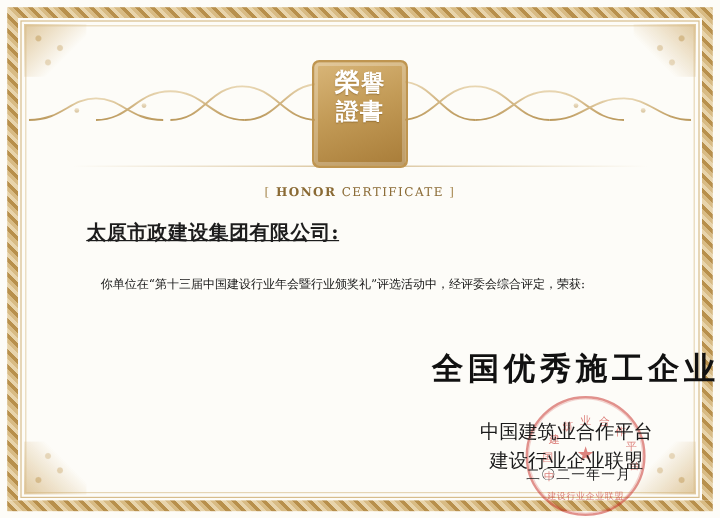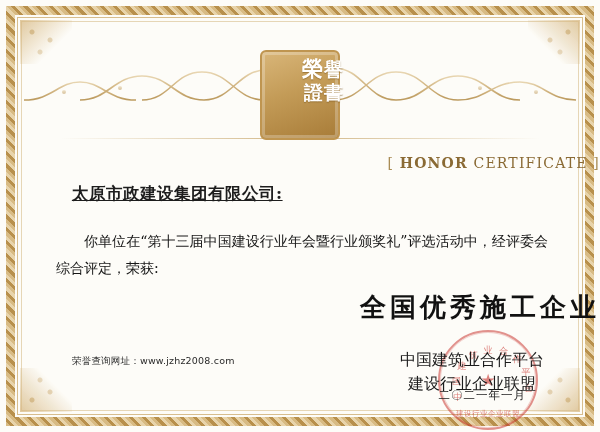--- a/index.html
+++ b/index.html
@@ -106,33 +106,32 @@
   .emblem .glyphs {
     position: absolute;
     left: 0; right: 0; top: 14px;
     color: #fff;
     font-family: "DejaVu Serif", serif;
     font-weight: bold;
     line-height: 1.08;
     font-size: 21px;
     letter-spacing: 1px;
     text-shadow: 0 1px 1px rgba(120,85,30,.55);
-    text-align: right;
   }
   .emblem .glyphs .g2 { font-size: 19px; }
   .emblem .glyphs .g3 { font-size: 19px; }
 
   
   .honor-line {
     position: absolute;
     left: 0; right: 0;
     top: 155px;
-    text-align: right;
-    font-family: "DejaVu Serif", serif;
-    font-size: 14px;
+    text-align: center;
+    font-family: "DejaVu Serif", serif;
+    font-size: 10px;
     letter-spacing: 1.2px;
     color: #8a6a34;
   }
   .honor-line .brk { color: #a98c55; }
   .honor-line .word1 { font-weight: bold; }
   .honor-line .word2 { font-variant: small-caps; }
 
   
   .recipient {
     position: absolute;
@@ -144,21 +143,21 @@
     color: #1d1d1d;
     letter-spacing: .5px;
     text-decoration: underline;
   }
   .paragraph {
     position: absolute;
     left: 56px;
     right: 52px;
     top: 228px;
     font-family: "DejaVu Serif", serif;
-    font-size: 14px;
+    font-size: 10px;
     color: #161616;
     line-height: 1.95;
     text-indent: 28px;
     text-align: justify;
   }
   .award-title {
     position: absolute;
     left: 0; right: 0;
     top: 290px;
     text-align: right;
@@ -310,23 +309,20 @@
     <span class="brk">]</span>
   </div>
 
   <div class="recipient">太原市政建设集团有限公司:</div>
 
   <div class="paragraph">你单位在“第十三届中国建设行业年会暨行业颁奖礼”评选活动中，经评委会综合评定，荣获:</div>
 
   <div class="award-title">全国优秀施工企业</div>
 
   <div class="footer-left">
-    <div class="row">
-      <span class="label">荣誉查询网址：</span><span class="value">www.jzhz2008.com</span>
-    </div>
   </div>
 
   <div class="red-seal">
       <div class="seal-text">
         <span style="transform: rotate(-100deg) translate(-50%, -36px) rotate(100deg);">中</span>
         <span style="transform: rotate(-75deg) translate(-50%, -36px) rotate(75deg);">国</span>
         <span style="transform: rotate(-50deg) translate(-50%, -36px) rotate(50deg);">建</span>
         <span style="transform: rotate(-25deg) translate(-50%, -36px) rotate(25deg);">筑</span>
         <span style="transform: rotate(0deg) translate(-50%, -36px) rotate(0deg);">业</span>
         <span style="transform: rotate(25deg) translate(-50%, -36px) rotate(-25deg);">合</span>

